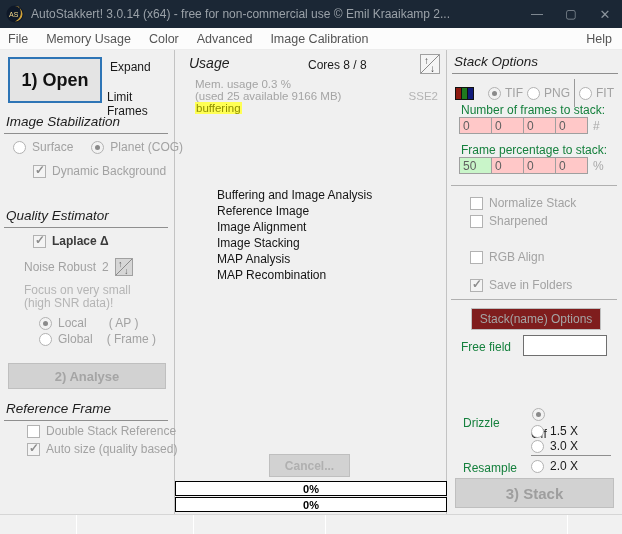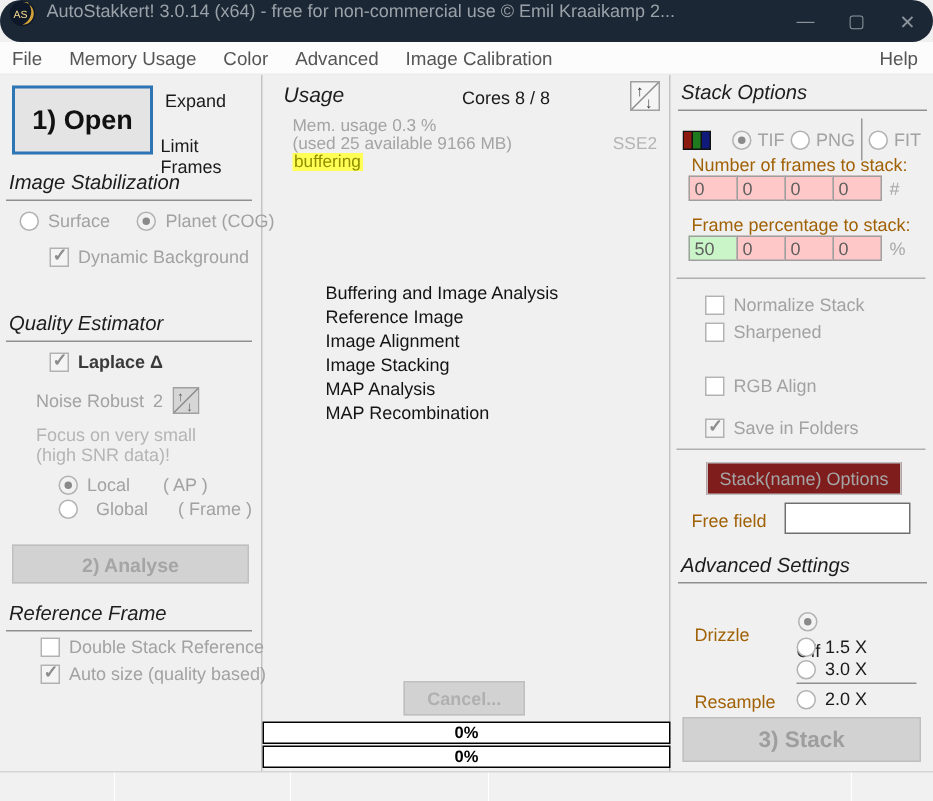--- a/index.html
+++ b/index.html
@@ -9,21 +9,21 @@
     font-size: 12px;
     background: #f0f0f0;
     color: #222;
     overflow: hidden;
   }
   .window { width: 622px; height: 534px; display: flex; flex-direction: column; background:#f0f0f0; }
 
   
   .titlebar {
     height: 28px; background: #1b2735; color: #9aa1a8;
-    display: flex; align-items: flex-start; flex: 0 0 28px; border-radius: 14px;
+    display: flex; align-items: center; flex: 0 0 28px;
   }
   .app-icon { width: 18px; height: 18px; margin: 0 7px 0 6px; flex: 0 0 18px; }
   .title-text { font-size: 12px; color: #9aa1a8; white-space: nowrap; overflow: hidden; }
   .win-controls { margin-left: auto; display: flex; height: 100%; }
   .win-btn { width: 34px; height: 100%; display:flex; align-items:center; justify-content:center;
              color:#8b949c; font-size: 12px; }
   .win-btn.close { font-size: 13px; }
 
   
   .menubar {
@@ -76,21 +76,21 @@
   .mem-text { color: #a4a4a4; font-size: 11.5px; line-height: 12px; }
   .buffering { background: #ffff55; color: #8f8f00; font-size: 11.5px; padding: 0 1px; display: inline-block; }
   .sse2 { color: #b4b4b4; font-size: 11.5px; }
   .stages div { color: #141414; font-size: 12px; line-height: 16px; }
   .progress-wrap { position: absolute; left: 0; bottom: 2px; width: 272px; }
   .pbar { height: 15px; border: 1px solid #000; background: #fff; margin-top: 1px;
           display: flex; align-items: center; justify-content: center;
           font-weight: bold; font-size: 11px; color: #000; }
 
   
-  .field-label { color: #a16207; font-size: 12px; white-space: nowrap; }
+  .field-label { color: #15803d; font-size: 12px; white-space: nowrap; }
   .fields-row { display: flex; align-items: center; }
   .field { width: 33px; height: 17px; border: 1px solid #9f9f9f; background: #ffc8c8;
            color: #5f5f5f; font-size: 12px; padding: 1px 0 0 3px; margin-left: -1px; }
   .field.first { margin-left: 0; }
   .field.green { background: #c9f5c9; }
   .unit { color: #a8a8a8; margin-left: 5px; font-size: 12px; }
   .hdivider { border-top: 1px solid #b0b0b0; }
   .vdivider { width: 1px; background: #9a9a9a; height: 28px; }
   .free-input { width: 84px; height: 21px; border: 1px solid #6f6f6f; background: #fff;
                 font-family: "Liberation Sans", sans-serif; font-size: 12px; padding: 0 3px; }
@@ -172,21 +172,21 @@
       <div class="abs" style="left:24px; top:234px; color:#b5b5b5; line-height:13px;">
         <div>Focus on very small</div>
         <div>(high SNR data)!</div>
       </div>
 
       <div class="abs row" style="left:39px; top:266px;">
         <span class="radio selected"></span>
         <span>Local</span>
         <span style="margin-left:16px;">( AP )</span>
       </div>
-      <div class="abs row" style="left:39px; top:282px;gap:12px;">
+      <div class="abs row" style="left:39px; top:282px;">
         <span class="radio"></span>
         <span>Global</span>
         <span style="margin-left:8px;">( Frame )</span>
       </div>
 
       <div class="abs btn-disabled" style="left:8px; top:313px; width:158px; height:26px; font-size:13px;">2) Analyse</div>
 
       <div class="abs section-title" style="left:4px; top:351px; width:164px;">Reference Frame</div>
 
       <div class="abs row" style="left:27px; top:374px;">
@@ -288,21 +288,20 @@
         <span>Save in Folders</span>
       </div>
 
       <div class="abs hdivider" style="left:4px; top:249px; width:166px;"></div>
 
       <div class="abs btn-disabled" style="left:24px; top:258px; width:130px; height:22px; background:#7f1d1d; font-weight:normal; font-size:12px;">Stack(name) Options</div>
 
       <div class="abs field-label" style="left:14px; top:290px;">Free field</div>
       <input class="abs free-input" style="left: 76px; top: 285px;" type="text" value="">
 
-      <div class="abs section-title" style="left:5px; top:319px; width:166px;">Advanced Settings</div>
 
       <div class="abs field-label" style="left:16px; top:366px;">Drizzle</div>
       <div class="abs row" style="left:84px; top:358px;flex-direction:column;">
         <span class="radio selected"></span>
         <span class="black-label">Off</span>
       </div>
       <div class="abs row" style="left:84px; top:374px;">
         <span class="radio"></span>
         <span class="black-label">1.5 X</span>
       </div>

